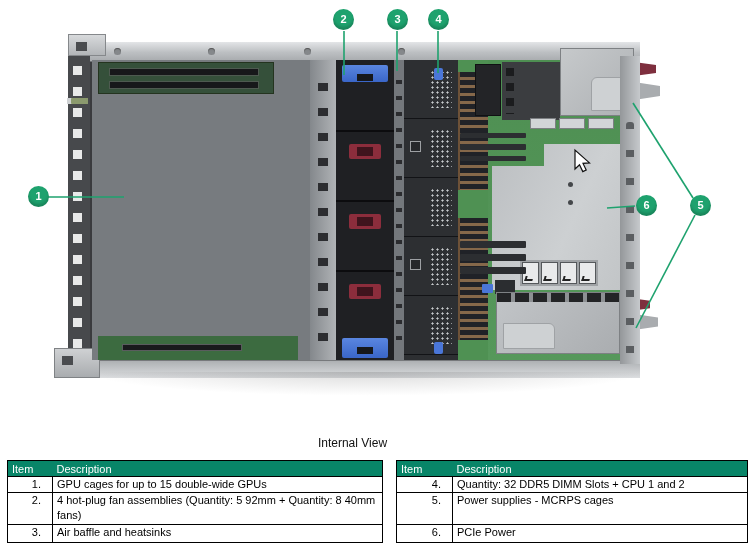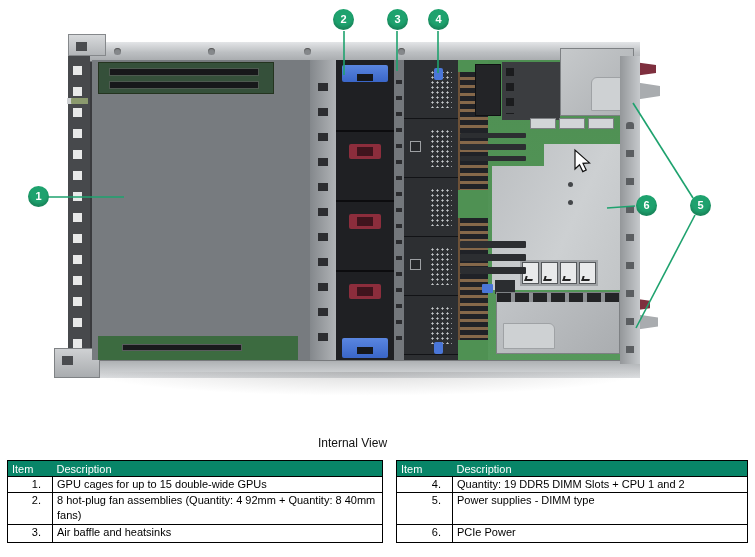--- a/index.html
+++ b/index.html
@@ -355,46 +355,46 @@
           <tr>
         <th style="background: rgb(8, 133, 104); color: rgb(255, 255, 255);">Item</th>
         <th style="background: rgb(8, 133, 104); color: rgb(255, 255, 255);">Description</th>
       </tr>
       <tr class="h1">
         <td class="item-cell">1.</td>
         <td>GPU cages for up to 15 double-wide GPUs</td>
       </tr>
       <tr class="h2">
         <td class="item-cell">2.</td>
-        <td>8 hot-plug fan assemblies (Quantity: 4 92mm + Quantity: 8 40mm fans)</td>
+        <td>4 hot-plug fan assemblies (Quantity: 5 92mm + Quantity: 8 40mm fans)</td>
       </tr>
       <tr class="h3">
         <td class="item-cell">3.</td>
         <td>Air baffle and heatsinks</td>
       </tr>
     </tbody>
       </table>
 
     <table class="legend" id="legend-right">
       <colgroup>
           <col style="width:56px">
           <col>
         </colgroup>
       <tbody>
           <tr>
         <th style="background: rgb(8, 133, 104); color: rgb(255, 255, 255);">Item</th>
         <th style="background: rgb(8, 133, 104); color: rgb(255, 255, 255);">Description</th>
       </tr>
       <tr class="h1">
         <td class="item-cell">4.</td>
-        <td>Quantity: 19 DDR5 DIMM Slots + CPU 1 and 2</td>
+        <td>Quantity: 32 DDR5 DIMM Slots + CPU 1 and 2</td>
       </tr>
       <tr class="h2">
         <td class="item-cell">5.</td>
-        <td>Power supplies - DIMM type</td>
+        <td>Power supplies - MCRPS cages</td>
       </tr>
       <tr class="h3">
         <td class="item-cell">6.</td>
         <td>PCIe Power</td>
       </tr>
     </tbody>
       </table>
   </div>
 </div>
 

